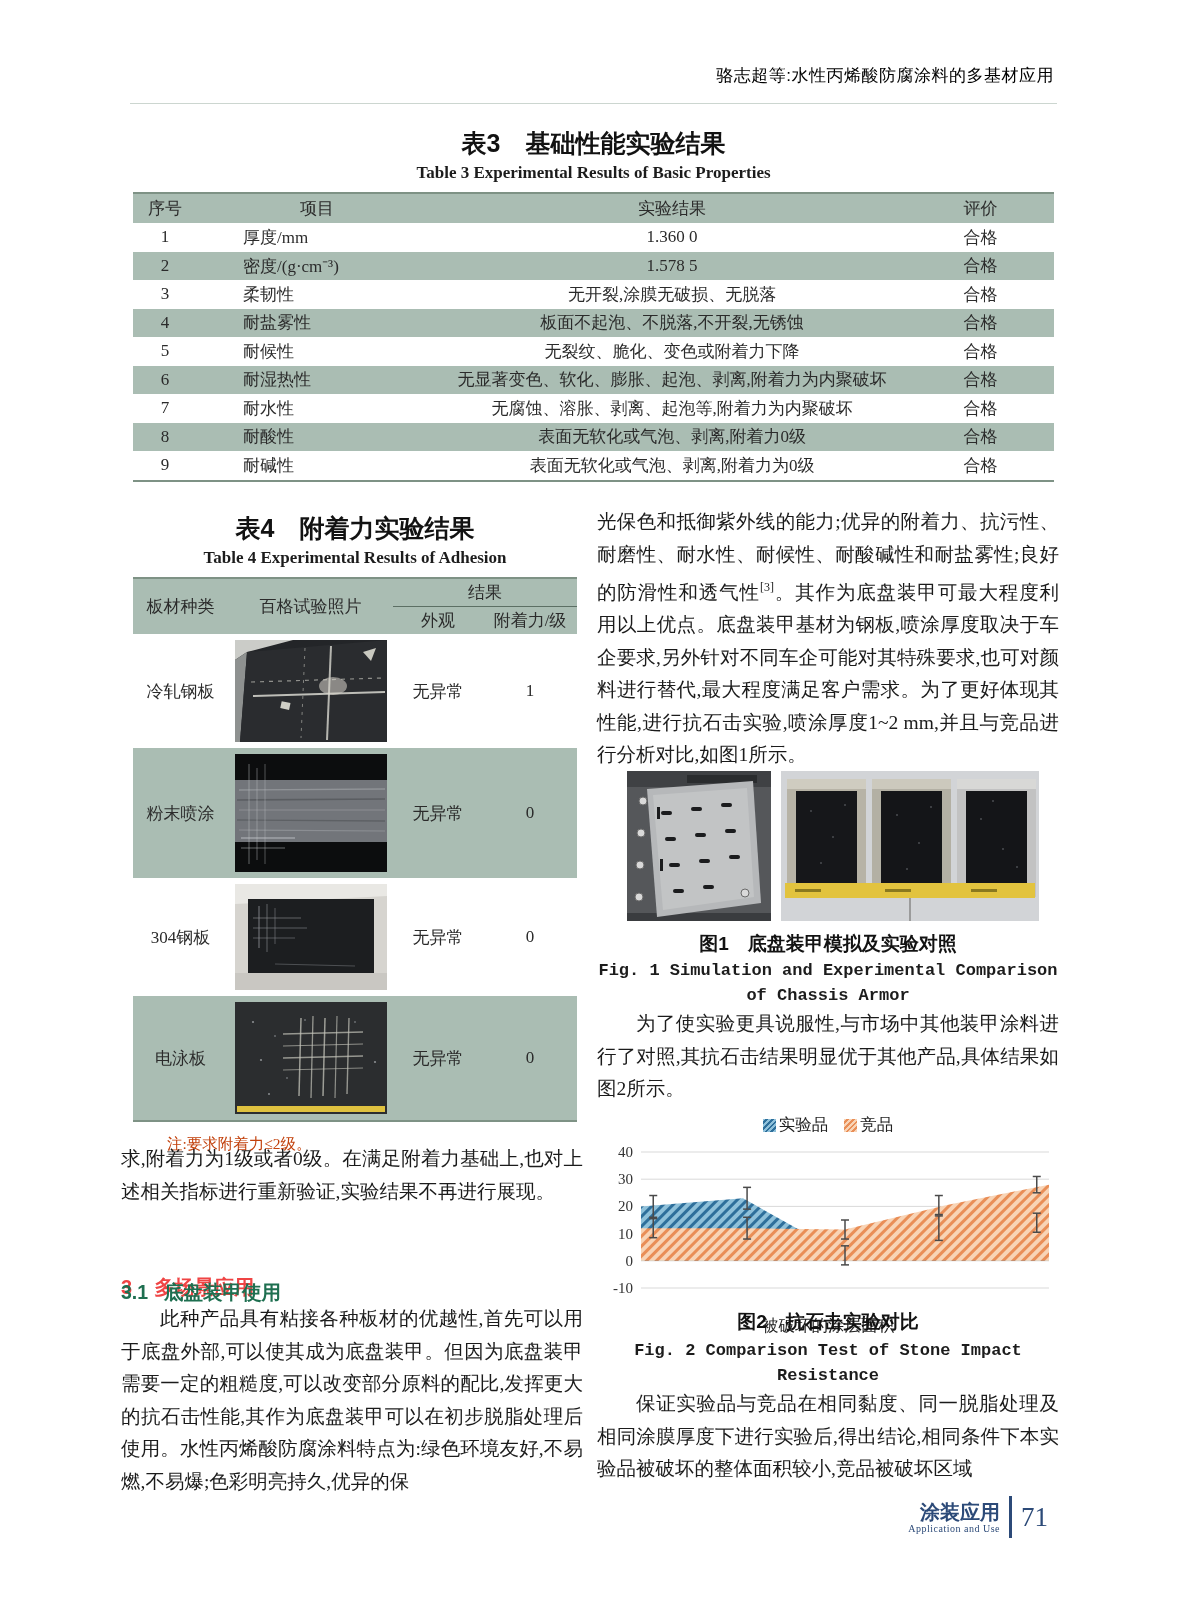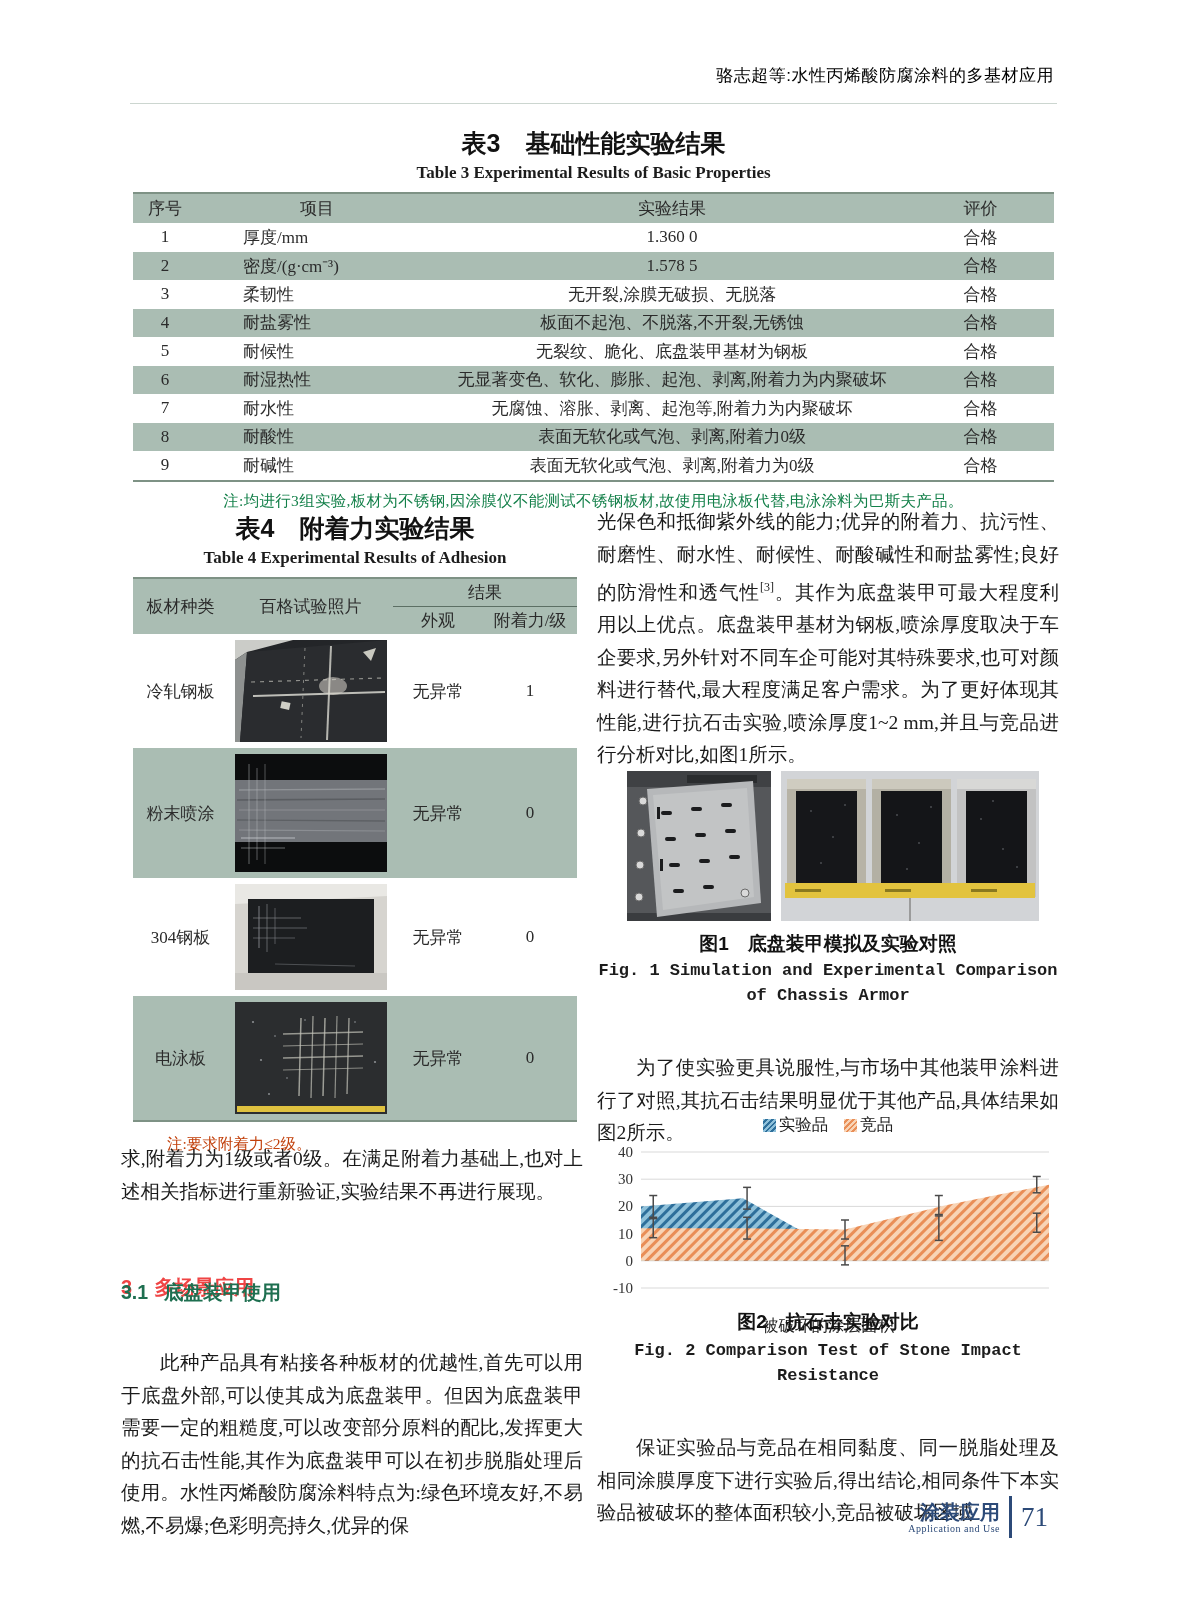--- a/index.html
+++ b/index.html
@@ -33,21 +33,21 @@
   .t4 col.c1{width:95px;} .t4 col.c2{width:165px;} .t4 col.c3{width:90px;} .t4 col.c4{width:94px;}
   .t4 th{height:27px;}
   .t4 th.group{border-bottom:1.5px solid #5c6f64;}
   .t4 tbody tr:nth-child(even) td{background:#aabdb3;}
   .t4 td.photo-cell{padding:6px 2px;}
   .t4 td.photo-cell svg{display:block;margin:0 auto;}
   .tbl-note-left{margin-top:12px;color:#c2410c;font-size:15.5px;text-align:left;padding-left:34px;}
 
   
   .para{font-size:19.5px;line-height:32.5px;text-align:justify;color:#1b1b1b;}
-  .indent{text-indent:2em;margin-top:44px;}
+  .indent{text-indent:2em;}
   .p-left1{position:absolute;left:121px;top:1143px;width:462px;}
   .h-sec{position:absolute;left:121px;top:1274px;font-family:"Liberation Sans",sans-serif;
     font-weight:bold;color:#ef4444;font-size:20px;}
   .h-sec .sec-num{margin-right:22px;}
   .h-sub{position:absolute;left:121px;top:1279px;font-family:"Liberation Sans",sans-serif;
     font-weight:bold;color:#1e6f50;font-size:19.5px;}
   .h-sub .sec-num{margin-right:16px;}
   .p-left2{position:absolute;left:121px;top:1303px;width:462px;}
 
   .p-right1{position:absolute;left:597px;top:506px;width:462px;}
@@ -130,21 +130,21 @@
         </tr>
         <tr>
           <td>4</td>
           <td class="cell-item">耐盐雾性</td>
           <td>板面不起泡、不脱落,不开裂,无锈蚀</td>
           <td>合格</td>
         </tr>
         <tr>
           <td>5</td>
           <td class="cell-item">耐候性</td>
-          <td>无裂纹、脆化、底盘装甲基材为钢板</td>
+          <td>无裂纹、脆化、变色或附着力下降</td>
           <td>合格</td>
         </tr>
         <tr>
           <td>6</td>
           <td class="cell-item">耐湿热性</td>
           <td>无显著变色、软化、膨胀、起泡、剥离,附着力为内聚破坏</td>
           <td>合格</td>
         </tr>
         <tr>
           <td>7</td>
@@ -159,21 +159,20 @@
           <td>合格</td>
         </tr>
         <tr>
           <td>9</td>
           <td class="cell-item">耐碱性</td>
           <td>表面无软化或气泡、剥离,附着力为0级</td>
           <td>合格</td>
         </tr>
       </tbody>
   </table>
-  <div class="tbl-note">注:均进行3组实验,板材为不锈钢,因涂膜仪不能测试不锈钢板材,故使用电泳板代替,电泳涂料为巴斯夫产品。</div>
 </div>
 
 <div class="table4-wrap">
   <div class="tbl-title-zh">表4　附着力实验结果</div>
   <div class="tbl-title-en">Table 4 Experimental Results of Adhesion</div>
   <table class="paper-tbl t4">
     <colgroup>
         <col class="c1">
         <col class="c2">
         <col class="c3">

